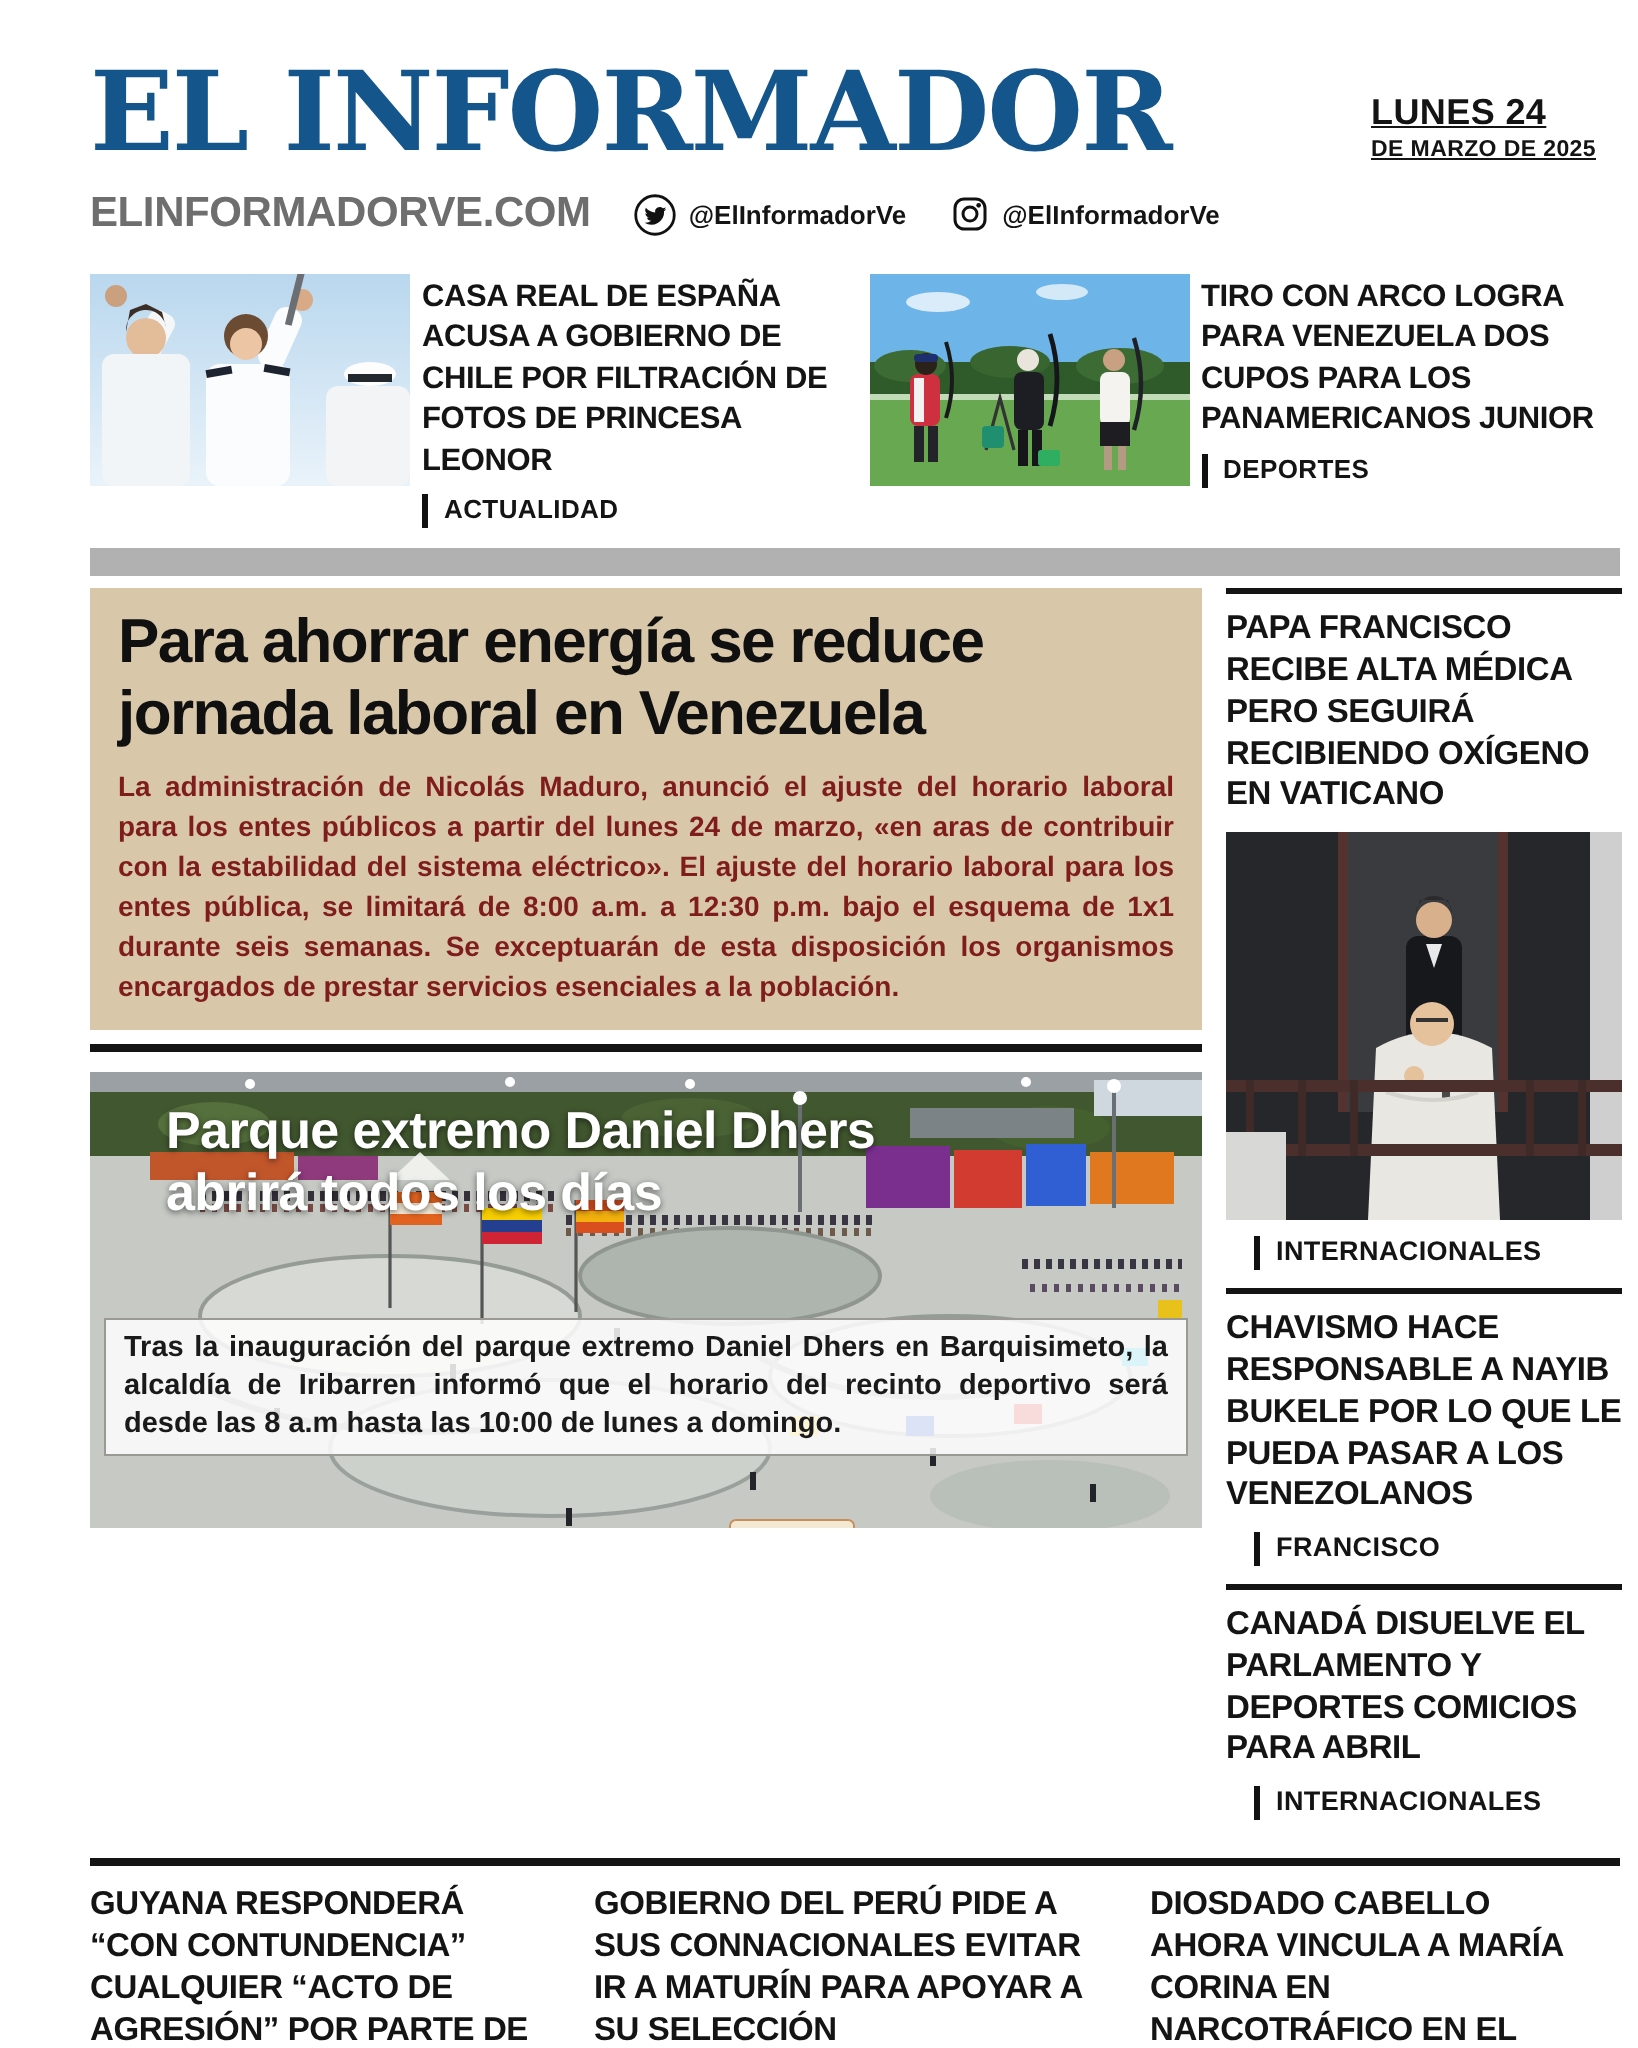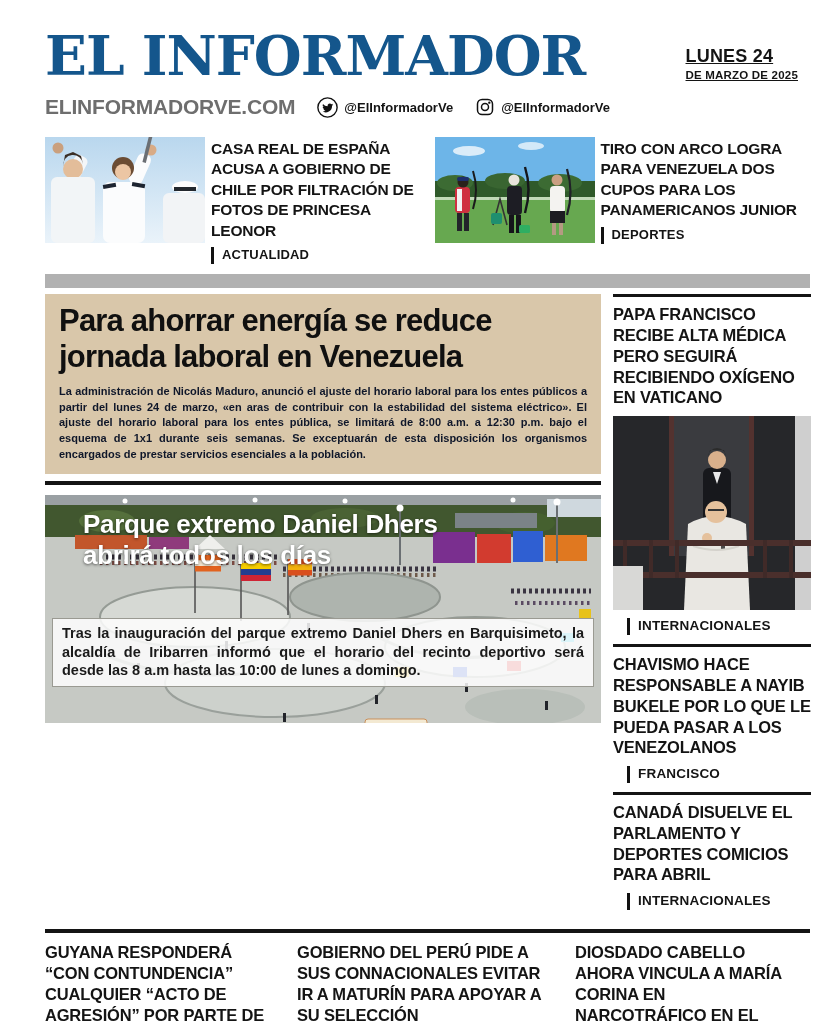--- a/index.html
+++ b/index.html
@@ -34,21 +34,21 @@
   .tag { display:flex; align-items:flex-start; margin-top:6px; }
   .tag-bar { width:3px; height:17px; background:#111; margin-right:8px; flex:0 0 auto; }
   .tag-label { font-weight:800; font-size:13px; letter-spacing:.2px; }
   
   .gray-bar { height:14px; background:#b1b1b1; margin-top:10px; }
   .black-rule { height:4px; background:#141414; }
   
   .main { display:grid; grid-template-columns:556px 1fr; column-gap:12px; margin-top:6px; }
   .lead-box { background:#d9c7aa; padding:9px 14px 12px 14px; }
   .lead-headline { font-weight:800; font-size:31px; line-height:1.16; letter-spacing:-.8px; color:#101010; }
-  .lead-body { margin-top:9px; font-weight:bold; font-size:11px; line-height:1.42; text-align:justify; color:#0f172a; }
+  .lead-body { margin-top:9px; font-weight:bold; font-size:14px; line-height:1.42; text-align:justify; color:#7f1d1d; }
   .lead-rule { margin-top:7px; }
   
   .photo-story { position:relative; margin-top:10px; width:556px; height:228px; overflow:hidden; }
   .photo-story svg.bg { display:block; }
   .photo-title {
     position:absolute; left:38px; top:14px; width:430px;
     color:#fff; font-weight:800; font-size:26px; line-height:1.18; letter-spacing:-.3px;
     text-shadow:0 1px 3px rgba(0,0,0,.55);
   }
   .photo-caption {

